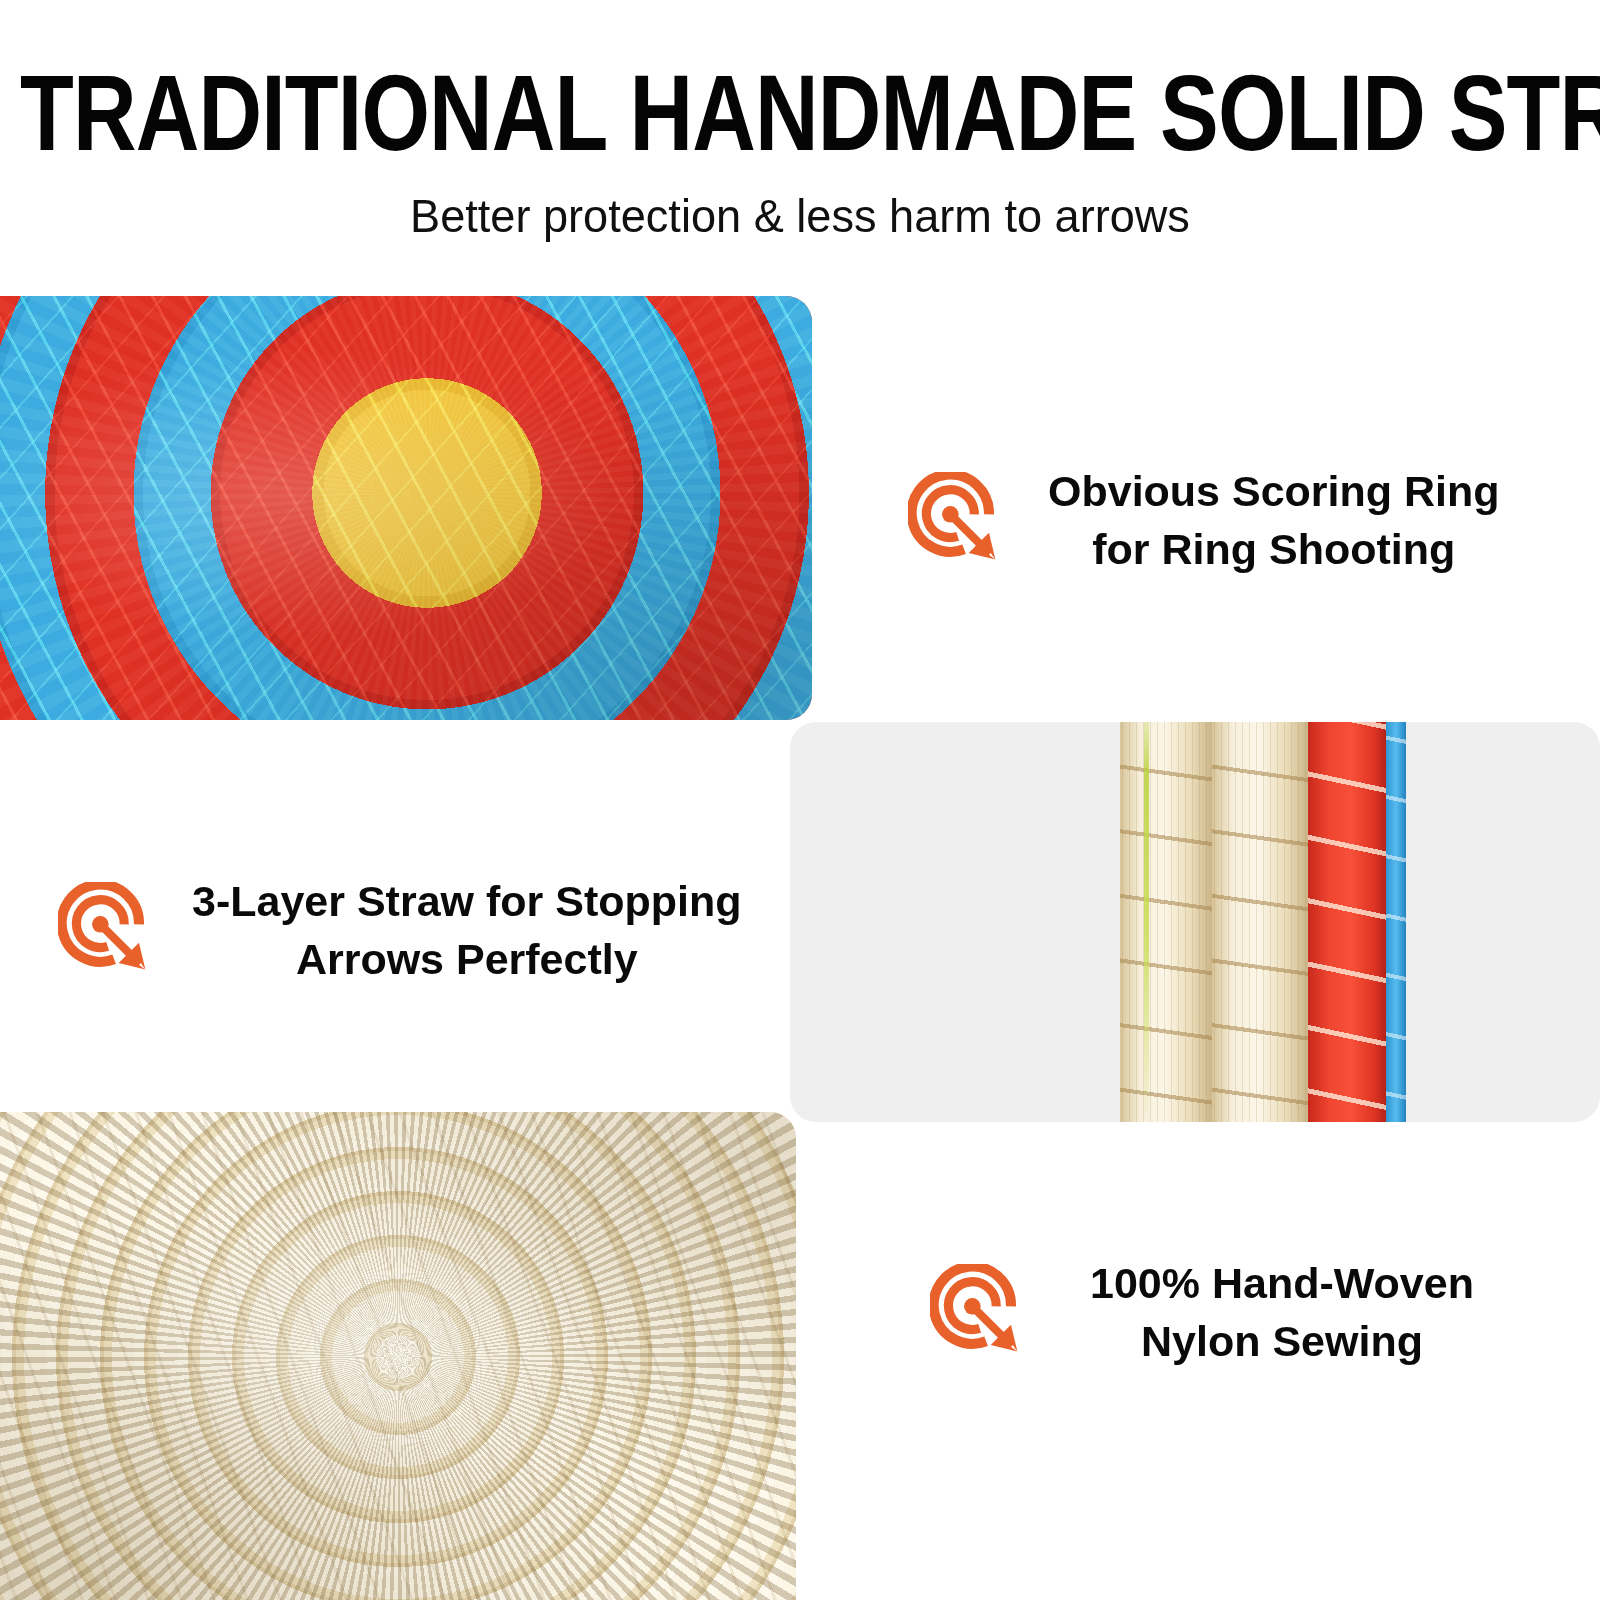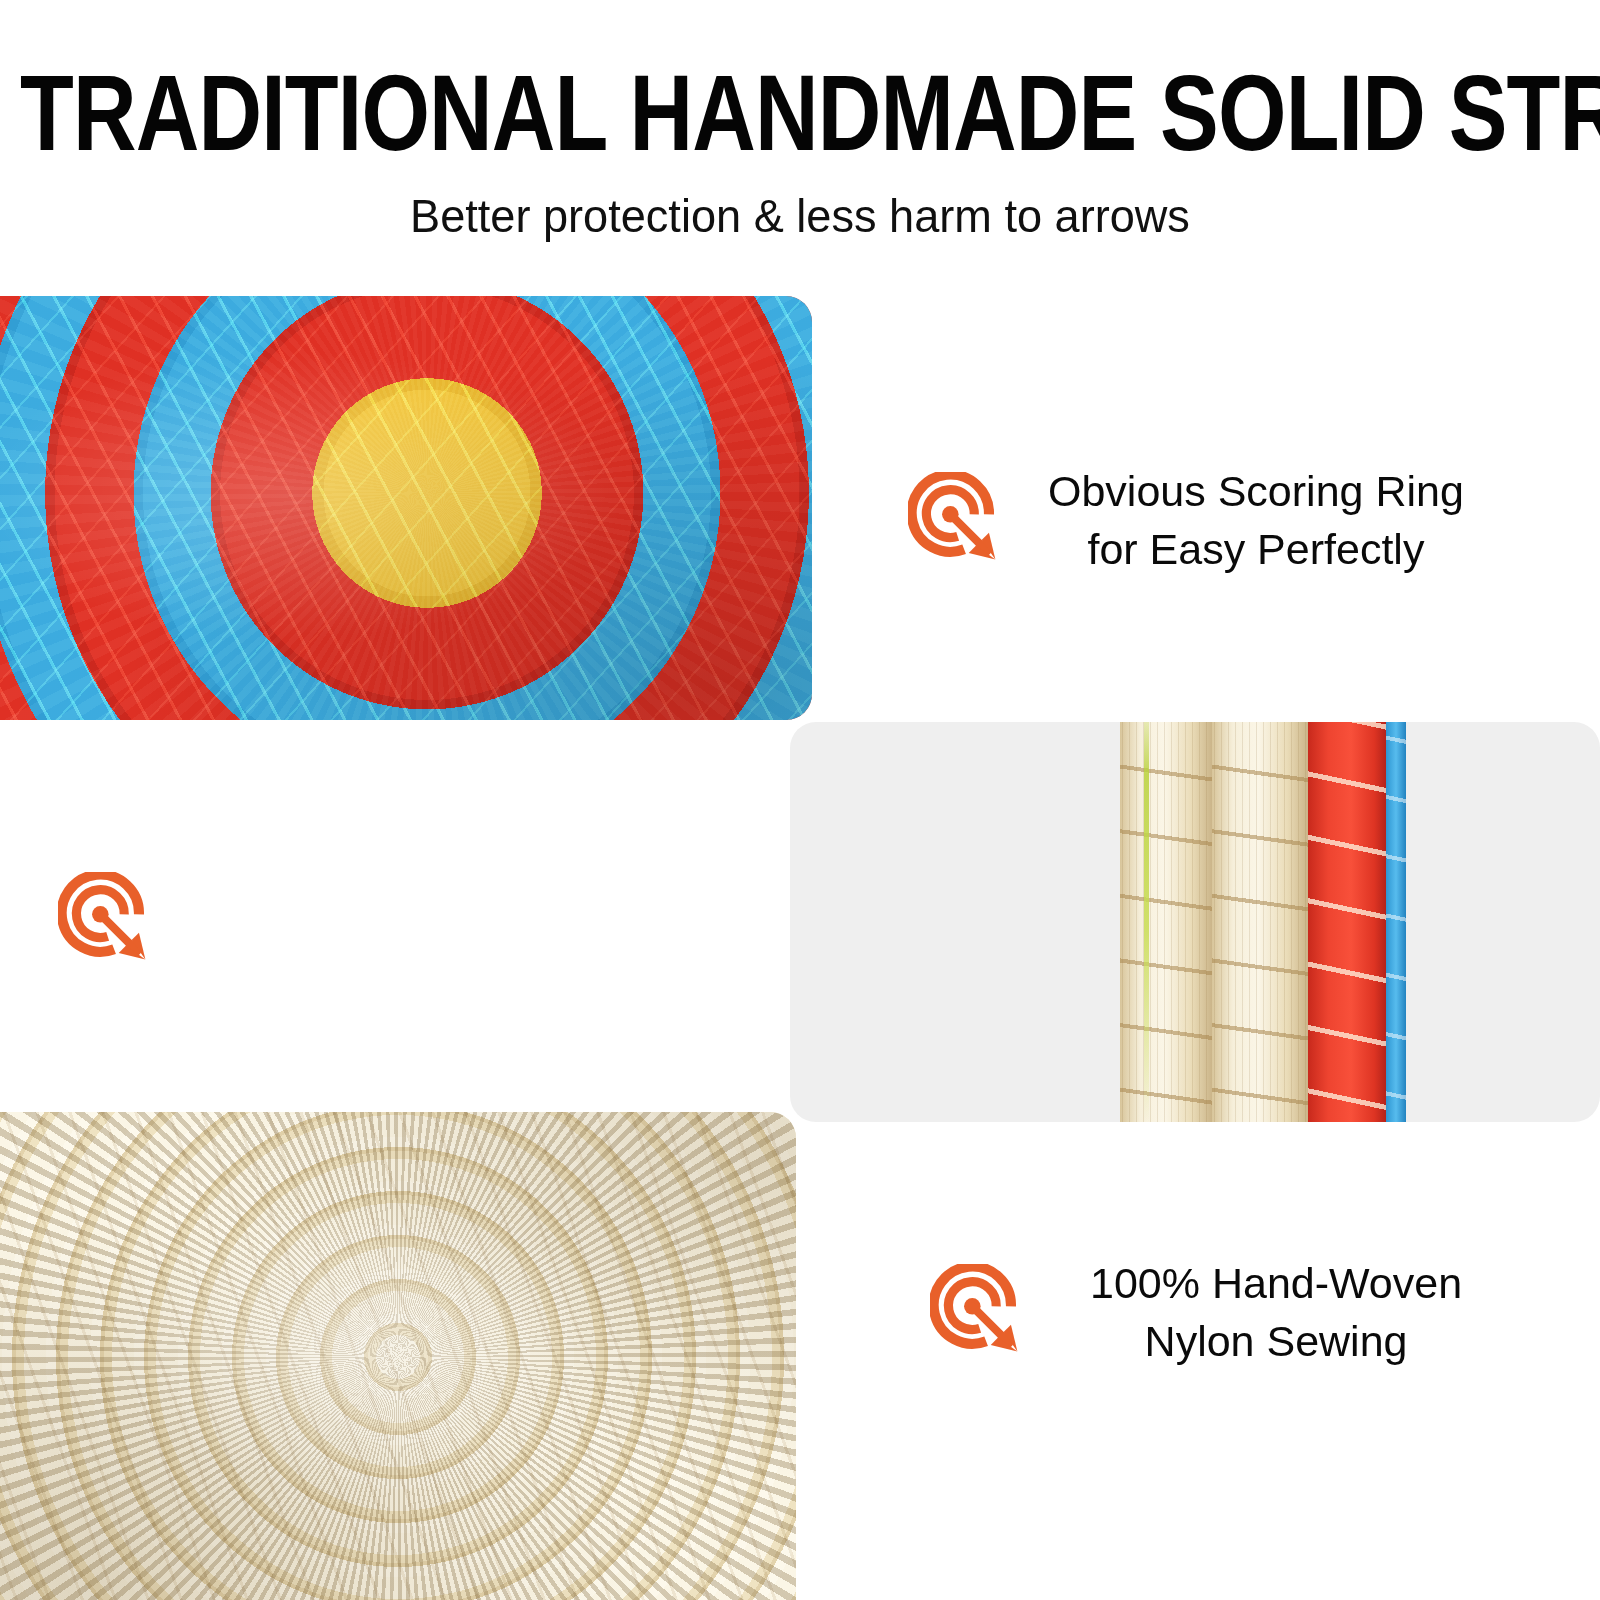--- a/index.html
+++ b/index.html
@@ -186,21 +186,21 @@
         rgba(255,255,255,0.40) 18px 21px,
         rgba(255,255,255,0.00) 21px 38px);
     mix-blend-mode:multiply;
     opacity:.55;
   }
 
   
   .feature { position:absolute; display:flex; align-items:center; }
   .feature .icon-wrap { flex:0 0 auto; }
   .feature .f-text {
-    font-size:43px; font-weight:normal; color:#0A0A0A;
+    font-size:43px; font-weight:bold; color:#0A0A0A;
     line-height:1.35; text-align:center; white-space:nowrap;
   }
   #feature-scoring-ring { left:908px; top:462px; }
   #feature-scoring-ring .f-text { margin-left:48px; }
   #feature-three-layer  { left:58px;  top:872px; }
   #feature-three-layer .f-text { margin-left:42px; }
   #feature-hand-woven   { left:930px; top:1254px; }
   #feature-hand-woven .f-text { margin-left:68px; }
 </style>
 </head>
@@ -241,37 +241,40 @@
         <path d="M 88 46 A 42 42 0 1 0 61 84" stroke-width="11"></path>
         <path d="M 72 46 A 26 26 0 1 0 54 70" stroke-width="10"></path>
       </g>
       <circle cx="46" cy="46" r="9" fill="#E8602A"></circle>
       <path d="M 46 46 L 86 86" stroke="#E8602A" stroke-width="9" stroke-linecap="round"></path>
       <path d="M 95 95 L 66 88 L 74 80 Z" fill="#E8602A"></path>
       <path d="M 95 95 L 88 66 L 80 74 Z" fill="#E8602A"></path>
     </svg>
   </span>
   <span class="f-text">
-    <span>Obvious Scoring Ring</span><br><span>for Easy Perfectly</span>
+    <span>Obvious Scoring Ring</span><br><span>for Ring Shooting</span>
   </span>
 </div>
 
 <div class="feature" id="feature-three-layer">
   <span class="icon-wrap">
     <svg width="92" height="92" viewBox="0 0 100 100" aria-hidden="true">
       <g fill="none" stroke="#E8602A" stroke-linecap="butt">
         <path d="M 88 46 A 42 42 0 1 0 61 84" stroke-width="11"></path>
         <path d="M 72 46 A 26 26 0 1 0 54 70" stroke-width="10"></path>
       </g>
       <circle cx="46" cy="46" r="9" fill="#E8602A"></circle>
       <path d="M 46 46 L 86 86" stroke="#E8602A" stroke-width="9" stroke-linecap="round"></path>
       <path d="M 95 95 L 66 88 L 74 80 Z" fill="#E8602A"></path>
       <path d="M 95 95 L 88 66 L 80 74 Z" fill="#E8602A"></path>
     </svg>
   </span>
+  <span class="f-text">
+    <span>3-Layer Straw for Stopping</span><br><span>Arrows Perfectly</span>
+  </span>
 </div>
 
 <div class="feature" id="feature-hand-woven">
   <span class="icon-wrap">
     <svg width="92" height="92" viewBox="0 0 100 100" aria-hidden="true">
       <g fill="none" stroke="#E8602A" stroke-linecap="butt">
         <path d="M 88 46 A 42 42 0 1 0 61 84" stroke-width="11"></path>
         <path d="M 72 46 A 26 26 0 1 0 54 70" stroke-width="10"></path>
       </g>
       <circle cx="46" cy="46" r="9" fill="#E8602A"></circle>

